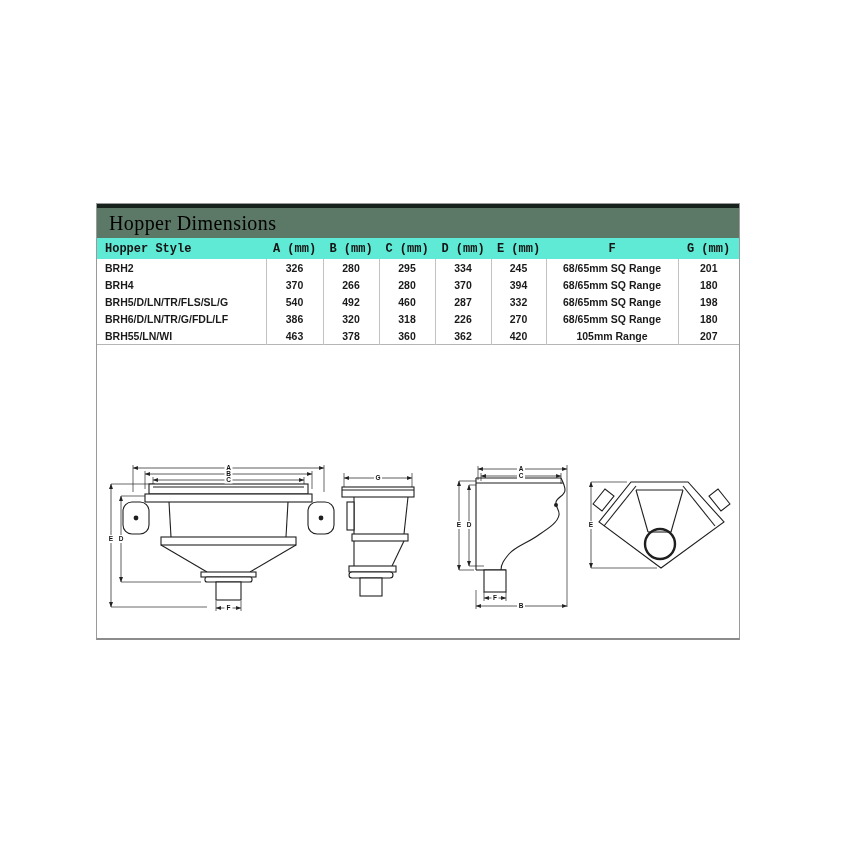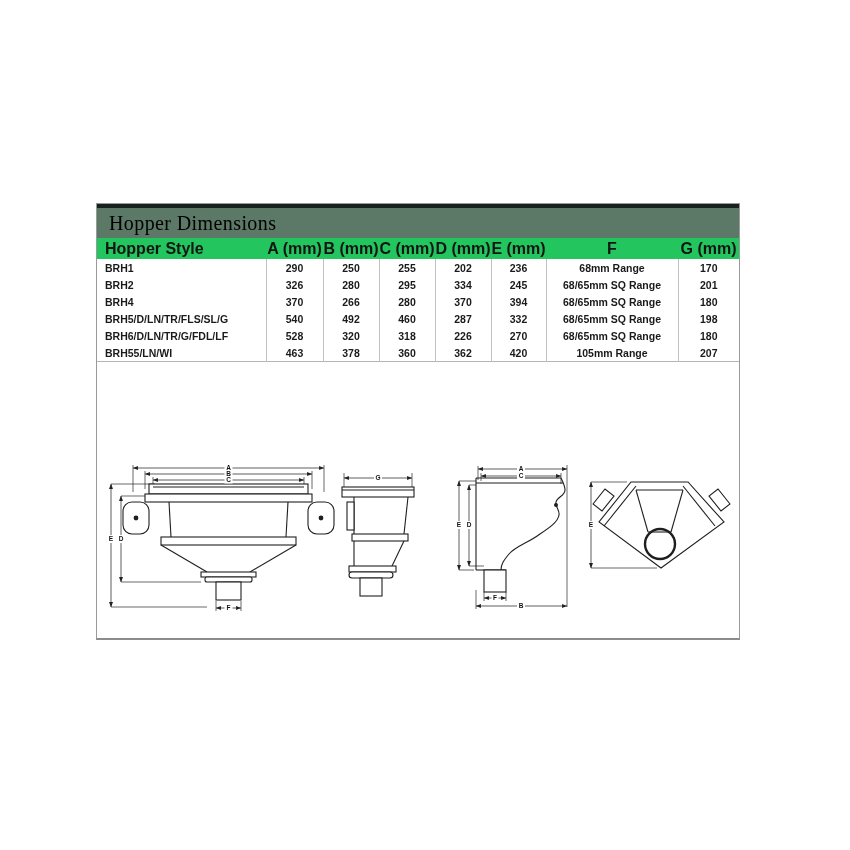--- a/index.html
+++ b/index.html
@@ -13,22 +13,22 @@
     box-sizing:border-box;
   }
   .top-stripe { height:4px; background:#17221c; }
   .title-bar {
     height:30px; background:#5c7866; color:#000000;
     display:flex; align-items:center; padding-left:12px;
     font-family:"Liberation Serif", serif; font-size:20px; letter-spacing:0.4px;
   }
   table.dim-table { border-collapse:collapse; width:100%; table-layout:fixed; }
   table.dim-table th {
-    background:#22c55e; height:21px; font-size:16px; font-weight:bold;
-    color:#141414; text-align:center; padding:0; overflow:hidden; white-space:nowrap;
+    background:#5eead4; height:21px; font-size:12px; font-weight:bold;
+    color:#141414; text-align:center; padding:0; overflow:hidden; white-space:nowrap;font-family:Liberation Mono, monospace;
   }
   table.dim-table th.col-style { text-align:left; padding-left:8px; }
   table.dim-table td {
     height:17px; font-size:10.5px; font-weight:bold; color:#1a1a1a;
     text-align:center; padding:0; border-left:1px solid #c2c2c2;
     overflow:hidden; white-space:nowrap;
   }
   table.dim-table td.col-style { border-left:none; text-align:left; padding-left:8px; }
   table.dim-table tbody { border-bottom:1px solid #b5b5b5; }
   #drawings-svg { position:absolute; left:0px; top:228px; }
@@ -72,30 +72,20 @@
             <th>B (mm)</th>
             <th>C (mm)</th>
             <th>D (mm)</th>
             <th>E (mm)</th>
             <th>F</th>
             <th>G (mm)</th>
           </tr>
       </thead>
       <tbody>
           <tr>
-            <td class="col-style">BRH1</td>
-            <td>290</td>
-            <td>250</td>
-            <td>255</td>
-            <td>202</td>
-            <td>236</td>
-            <td>68mm Range</td>
-            <td>170</td>
-          </tr>
-          <tr>
             <td class="col-style">BRH2</td>
             <td>326</td>
             <td>280</td>
             <td>295</td>
             <td>334</td>
             <td>245</td>
             <td>68/65mm SQ Range</td>
             <td>201</td>
           </tr>
           <tr>
@@ -113,21 +103,21 @@
             <td>540</td>
             <td>492</td>
             <td>460</td>
             <td>287</td>
             <td>332</td>
             <td>68/65mm SQ Range</td>
             <td>198</td>
           </tr>
           <tr>
             <td class="col-style">BRH6/D/LN/TR/G/FDL/LF</td>
-            <td>528</td>
+            <td>386</td>
             <td>320</td>
             <td>318</td>
             <td>226</td>
             <td>270</td>
             <td>68/65mm SQ Range</td>
             <td>180</td>
           </tr>
           <tr>
             <td class="col-style">BRH55/LN/WI</td>
             <td>463</td>

